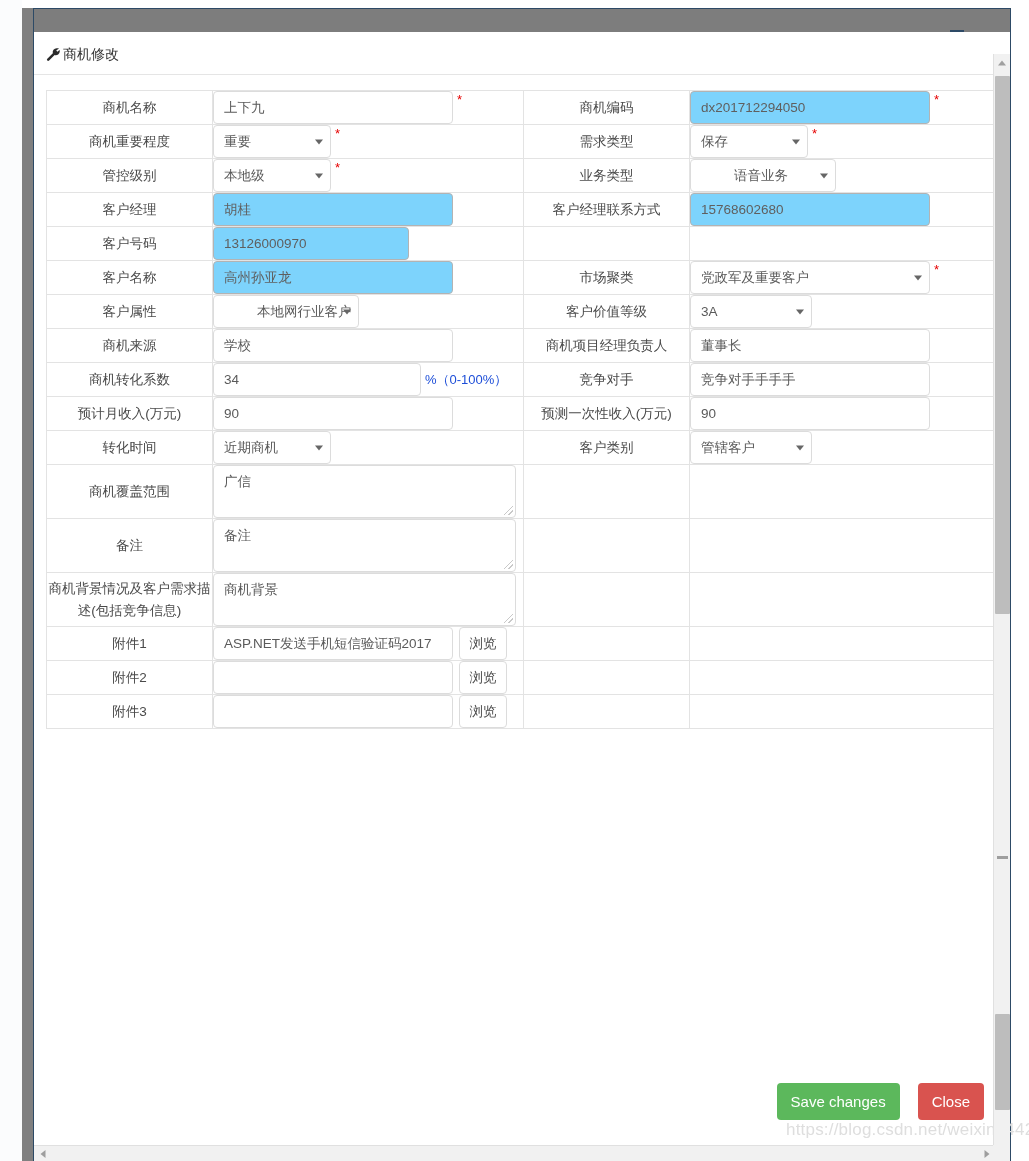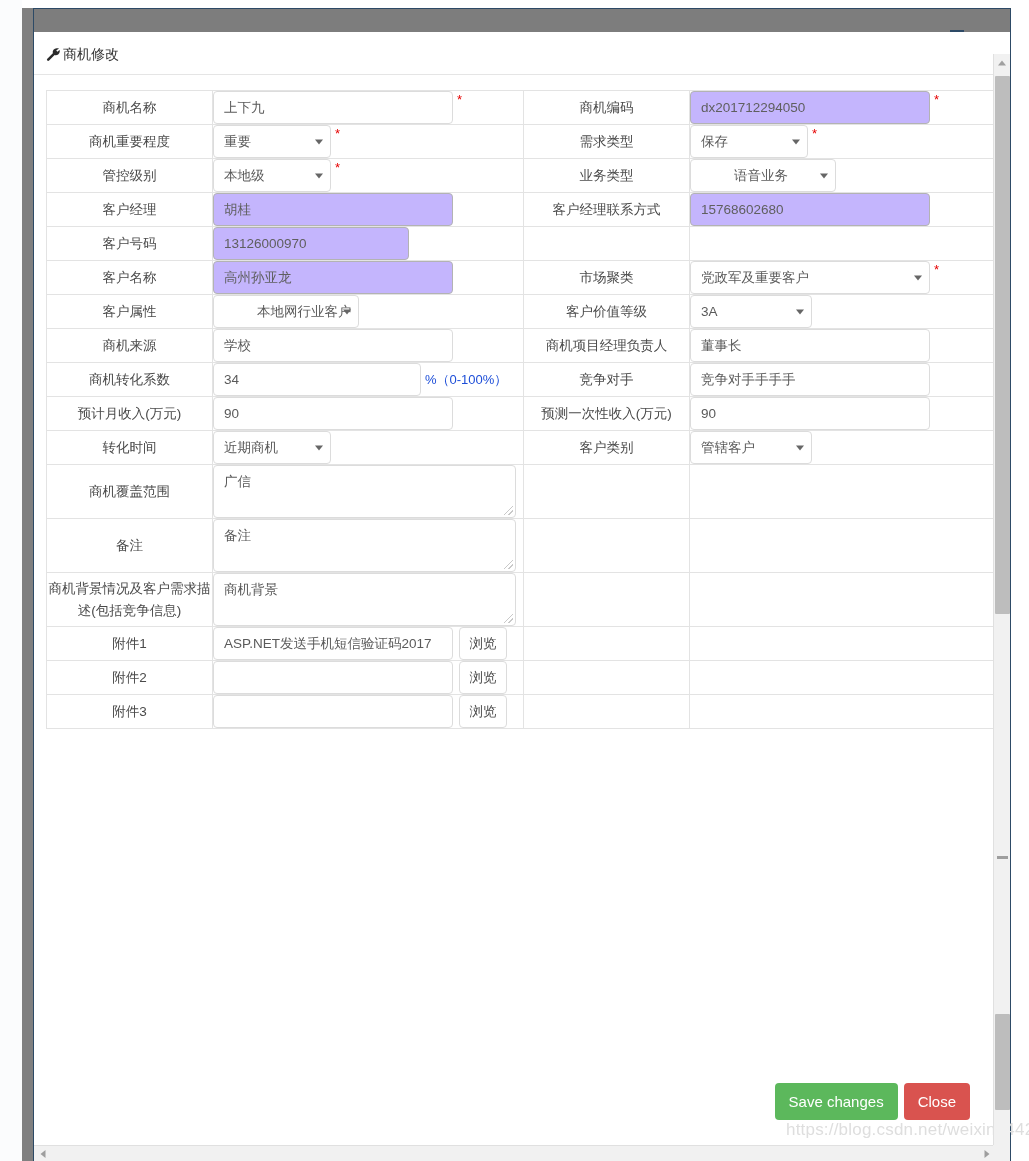--- a/index.html
+++ b/index.html
@@ -39,21 +39,21 @@
 
   
   .txt{
     box-sizing:border-box;height:33px;border:1px solid #dcdcdc;border-radius:4px;
     background:#fff;color:#5a5a5a;font-size:13.5px;padding:0 10px;line-height:31px;
     font-family:inherit;display:inline-block;vertical-align:middle;white-space:nowrap;overflow:hidden;
   }
   .txt.w240{width:240px;}
   .txt.w208{width:208px;}
   .txt.w196{width:196px;}
-  .txt.disabled{background:#c4b5fd;border-color:#b3b3b3;color:#5f5f5f;}
+  .txt.disabled{background:#7dd3fc;border-color:#b3b3b3;color:#5f5f5f;}
   .sel{
     box-sizing:border-box;height:33px;border:1px solid #dcdcdc;border-radius:4px;background:#fff;
     color:#5a5a5a;font-size:13.5px;padding:0 22px 0 10px;line-height:31px;display:inline-block;
     vertical-align:middle;position:relative;white-space:nowrap;
   }
   .sel .caret{position:absolute;right:7px;top:50%;transform:translateY(-50%);
     border-left:4px solid transparent;border-right:4px solid transparent;border-top:5px solid #666;}
   .sel.w118{width:118px;}
   .sel.w146{width:146px;padding-left:43px;}
   .sel.w240{width:240px;}
@@ -70,21 +70,21 @@
   }
   .req{color:#e60000;font-size:13px;vertical-align:top;margin-left:4px;line-height:18px;display:inline-block;}
   .suffix{color:#1d4ed8;font-size:13px;margin-left:4px;vertical-align:middle;margin-top:32px;}
   .browse{
     box-sizing:border-box;display:inline-block;vertical-align:middle;height:33px;min-width:48px;
     border:1px solid #dcdcdc;border-radius:4px;background:#fff;color:#4a4a4a;font-size:13.5px;
     line-height:31px;text-align:center;padding:0 9px;margin-left:6px;font-family:inherit;
   }
 
   
-  #footer{position:absolute;right:40px;bottom:42px;display:flex;gap:6px;align-items:flex-start;}
+  #footer{position:absolute;right:26px;bottom:42px;display:flex;gap:18px;align-items:flex-start;}
   .btn{border:none;border-radius:4px;color:#fff;font-size:15px;font-family:inherit;
        padding:9px 14px;line-height:19px;cursor:pointer;}
   .btn-success{background:#5cb85c;}
   .btn-danger{background:#d9534f;}
 
   
   #watermark{position:absolute;left:752px;bottom:22px;color:#dedede;font-size:17px;
     letter-spacing:.2px;white-space:nowrap;pointer-events:none;}
 
   

